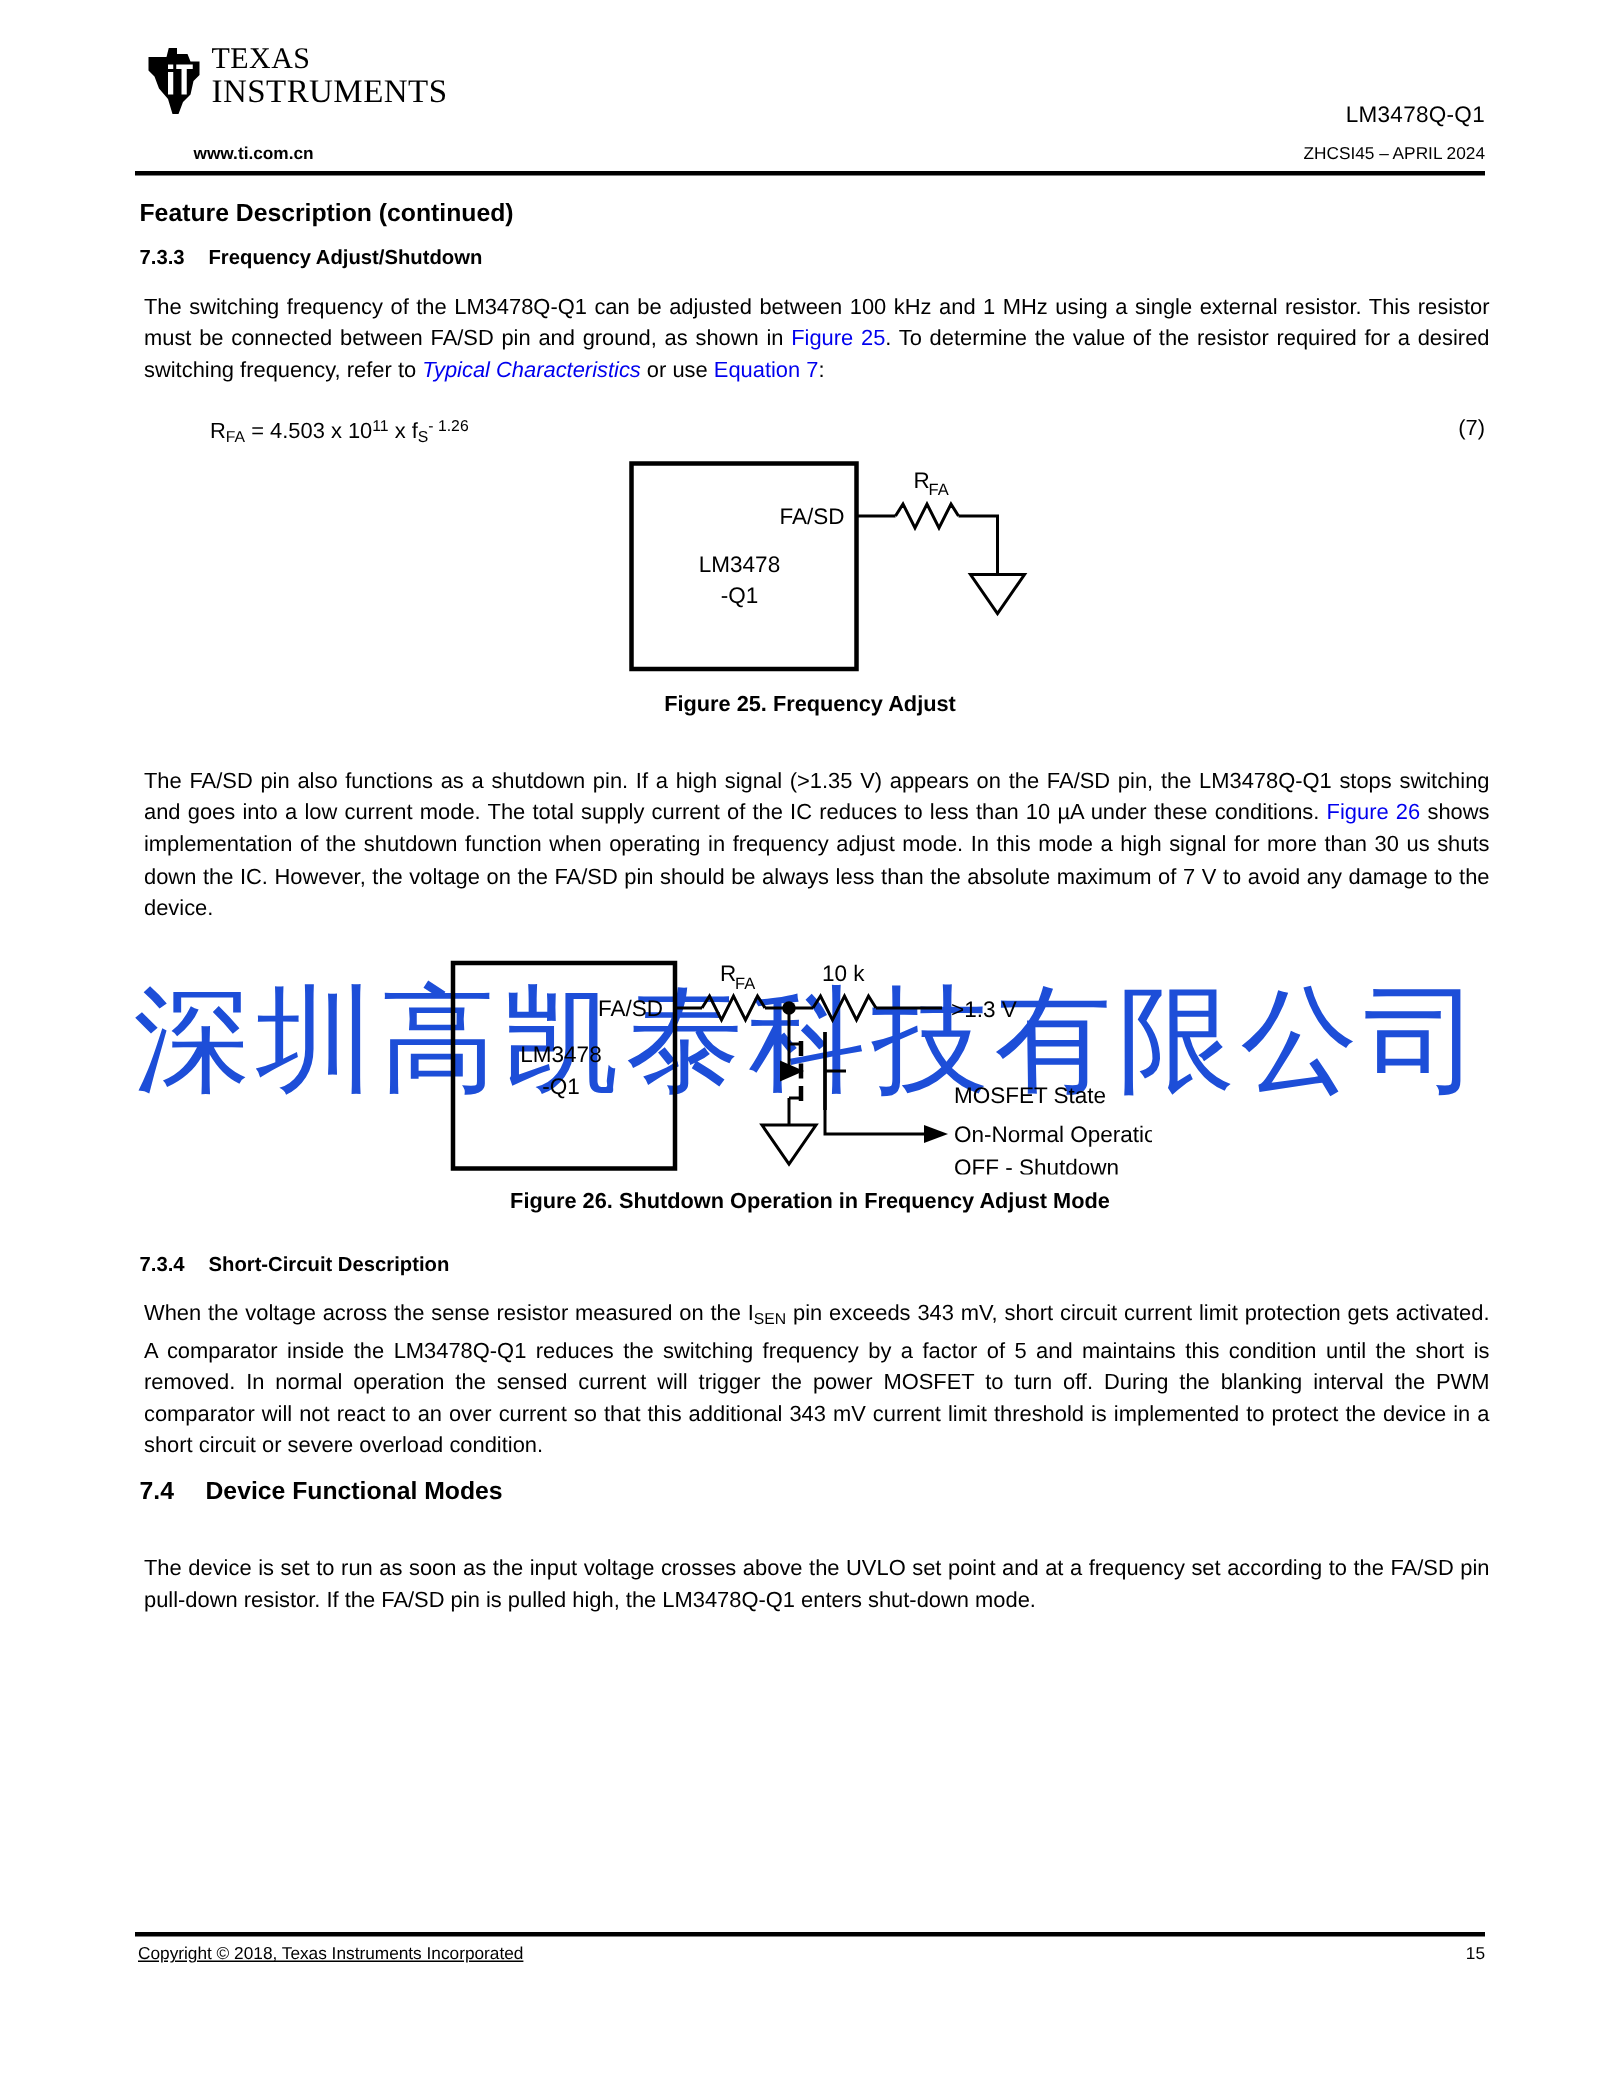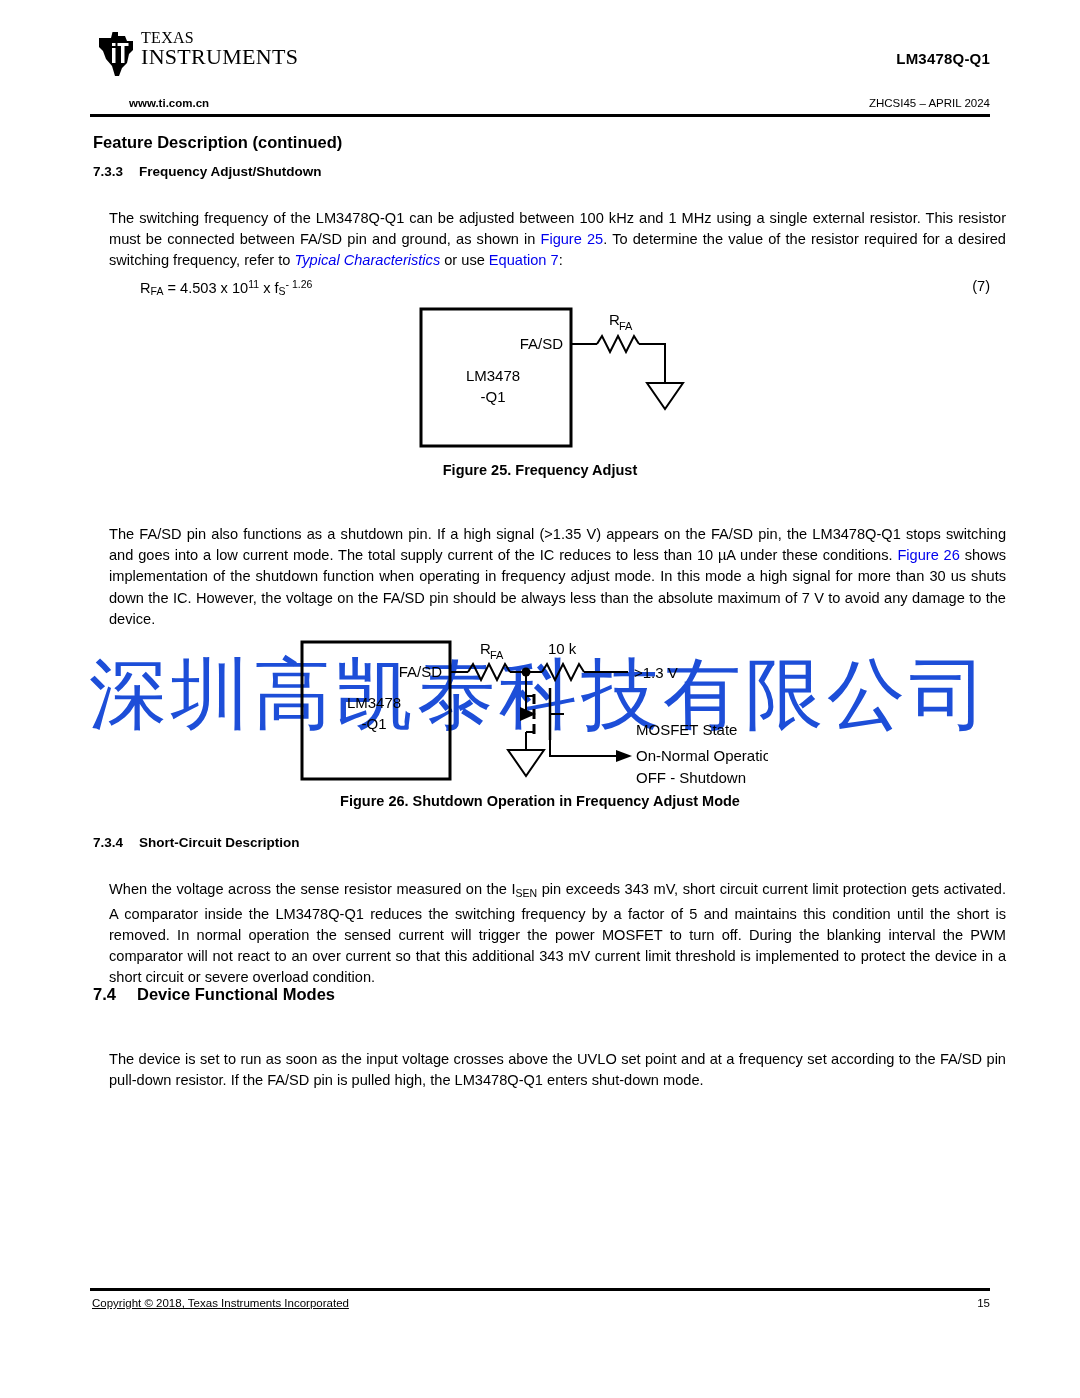--- a/index.html
+++ b/index.html
@@ -55,29 +55,29 @@
     font-family: "Liberation Serif", serif;
     line-height: 0.99;
     padding-top: 2px;
   }
   .ti-words .l1, .ti-words .l2 {
     display: block;
     font-weight: normal;
     color: #000;
     white-space: nowrap;
   }
-  .ti-words .l1 { font-size: 16px; letter-spacing: 0.3px; }
+  .ti-words .l1 { font-size: 20px; letter-spacing: 0.3px; }
   .ti-words .l2 { font-size: 22px; letter-spacing: 0.3px; }
 
   .hdr-part {
     position: absolute;
     right: 90px;
-    top: 50px;
+    top: 68px;
     font-size: 15px;
-    font-weight: bold;
+    font-weight: normal;
     letter-spacing: 0.2px;
   }
   .hdr-url {
     position: absolute;
     left: 96px;
     top: 97px;
     font-size: 11.5px;
     font-weight: bold;
     margin-left: 33px;
   }
@@ -108,21 +108,21 @@
     left: 93px;
     font-size: 13.5px;
     font-weight: bold;
   }
   .sub-title .num { display: inline-block; min-width: 46px; }
 
   p.para {
     position: absolute;
     left: 93px;
     width: 897px;
-    margin: 16px;
+    margin: 3px;
     font-size: 14.6px;
     line-height: 21.2px;
     text-align: justify;
     text-justify: inter-word;
   }
   a.lnk, .lnk {
     color: #0000ee;
     text-decoration: none;
   }
   .lnk-it { color: #0000ee; font-style: italic; }

